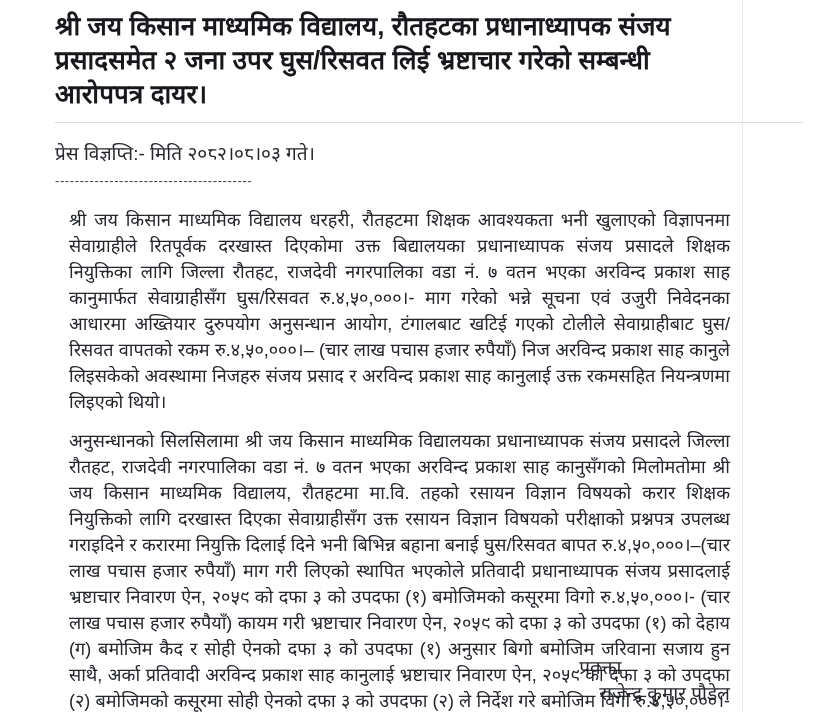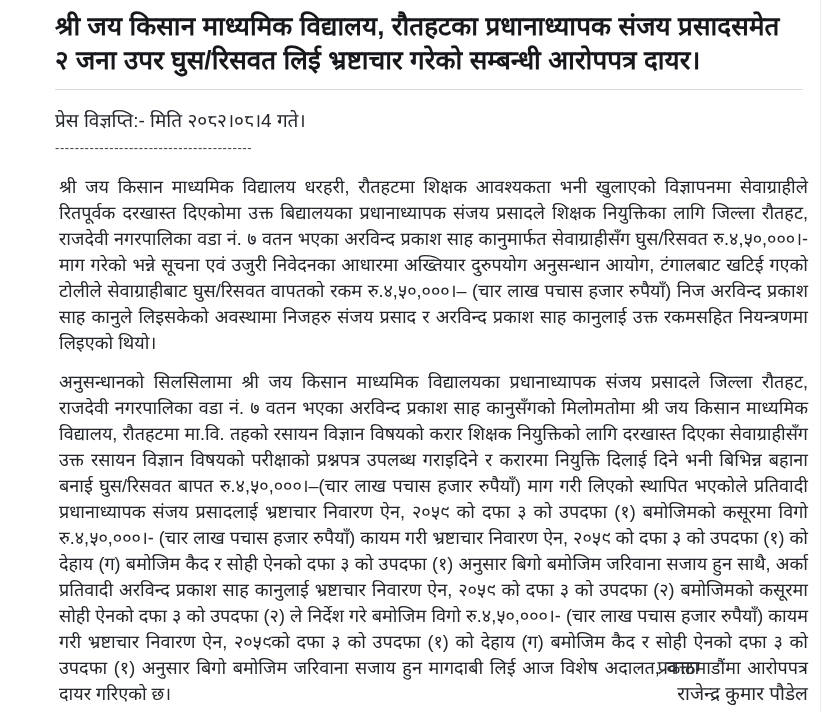--- a/index.html
+++ b/index.html
@@ -9,21 +9,21 @@
   }
   body {
     width: 821px;
     height: 712px;
     overflow: hidden;
     font-family: "Liberation Sans", "DejaVu Sans", sans-serif;
   }
   .page {
     position: relative;
     box-sizing: border-box;
-    width: 821px;
+    width: 743px;
     height: 712px;
     padding: 10px 12px 0 55px;
     background: #ffffff;
     border-right: 1px solid #ececec;
   }
   .headline {
     margin: 0;
     max-width: 745px;
     font-size: 26px;
     font-weight: 700;
@@ -44,21 +44,21 @@
   }
   .dash-divider {
     display: block;
     margin-top: 7px;
     font-size: 13px;
     letter-spacing: 0.6px;
     color: #3a3d42;
     white-space: nowrap;
   }
   .body-paragraph {
-    margin: 19px 0 0 4px;
+    margin: 19px 0 0 14px;
     max-width: 754px;
     font-size: 18px;
     line-height: 26px;
     text-align: justify;
     color: #23262b;
   }
   .body-paragraph + .body-paragraph {
     margin-top: 13px;
   }
   .signature {
@@ -81,21 +81,21 @@
 </style>
 </head>
 <body>
 
 <div class="page">
 
   <h1 class="headline">श्री जय किसान माध्यमिक विद्यालय, रौतहटका प्रधानाध्यापक संजय प्रसादसमेत २ जना उपर घुस/रिसवत लिई भ्रष्टाचार गरेको सम्बन्धी आरोपपत्र दायर।</h1>
 
   <hr class="headline-rule">
 
-  <div class="dateline">प्रेस विज्ञप्ति:- मिति २०८२।०८।4 गते।</div>
+  <div class="dateline">प्रेस विज्ञप्ति:- मिति २०८२।०८।०३ गते।</div>
 
   <span class="dash-divider">----------------------------------------</span>
 
   <p class="body-paragraph">श्री जय किसान माध्यमिक विद्यालय धरहरी, रौतहटमा शिक्षक आवश्यकता भनी खुलाएको विज्ञापनमा सेवाग्राहीले रितपूर्वक दरखास्त दिएकोमा उक्त बिद्यालयका प्रधानाध्यापक संजय प्रसादले शिक्षक नियुक्तिका लागि जिल्ला रौतहट, राजदेवी नगरपालिका वडा नं. ७ वतन भएका अरविन्द प्रकाश साह कानुमार्फत सेवाग्राहीसँग घुस/रिसवत रु.४,५०,०००।- माग गरेको भन्ने सूचना एवं उजुरी निवेदनका आधारमा अख्तियार दुरुपयोग अनुसन्धान आयोग, टंगालबाट खटिई गएको टोलीले सेवाग्राहीबाट घुस/रिसवत वापतको रकम रु.४,५०,०००।– (चार लाख पचास हजार रुपैयाँ) निज अरविन्द प्रकाश साह कानुले लिइसकेको अवस्थामा निजहरु संजय प्रसाद र अरविन्द प्रकाश साह कानुलाई उक्त रकमसहित नियन्त्रणमा लिइएको थियो।</p>
 
   <p class="body-paragraph">अनुसन्धानको सिलसिलामा श्री जय किसान माध्यमिक विद्यालयका प्रधानाध्यापक संजय प्रसादले जिल्ला रौतहट, राजदेवी नगरपालिका वडा नं. ७ वतन भएका अरविन्द प्रकाश साह कानुसँगको मिलोमतोमा श्री जय किसान माध्यमिक विद्यालय, रौतहटमा मा.वि. तहको रसायन विज्ञान विषयको करार शिक्षक नियुक्तिको लागि दरखास्त दिएका सेवाग्राहीसँग उक्त रसायन विज्ञान विषयको परीक्षाको प्रश्नपत्र उपलब्ध गराइदिने र करारमा नियुक्ति दिलाई दिने भनी बिभिन्न बहाना बनाई घुस/रिसवत बापत रु.४,५०,०००।–(चार लाख पचास हजार रुपैयाँ) माग गरी लिएको स्थापित भएकोले प्रतिवादी प्रधानाध्यापक संजय प्रसादलाई भ्रष्टाचार निवारण ऐन, २०५९ को दफा ३ को उपदफा (१) बमोजिमको कसूरमा विगो रु.४,५०,०००।- (चार लाख पचास हजार रुपैयाँ) कायम गरी भ्रष्टाचार निवारण ऐन, २०५९ को दफा ३ को उपदफा (१) को देहाय (ग) बमोजिम कैद र सोही ऐनको दफा ३ को उपदफा (१) अनुसार बिगो बमोजिम जरिवाना सजाय हुन साथै, अर्का प्रतिवादी अरविन्द प्रकाश साह कानुलाई भ्रष्टाचार निवारण ऐन, २०५९ को दफा ३ को उपदफा (२) बमोजिमको कसूरमा सोही ऐनको दफा ३ को उपदफा (२) ले निर्देश गरे बमोजिम विगो रु.४,५०,०००।- (चार लाख पचास हजार रुपैयाँ) कायम गरी भ्रष्टाचार निवारण ऐन, २०५९को दफा ३ को उपदफा (१) को देहाय (ग) बमोजिम कैद र सोही ऐनको दफा ३ को उपदफा (१) अनुसार बिगो बमोजिम जरिवाना सजाय हुन मागदाबी लिई आज विशेष अदालत, काठमाडौंमा आरोपपत्र दायर गरिएको छ।</p>
 
   <div class="signature">
     <span class="role">प्रवक्ता</span>
     <span class="name">राजेन्द्र कुमार पौडेल</span>

